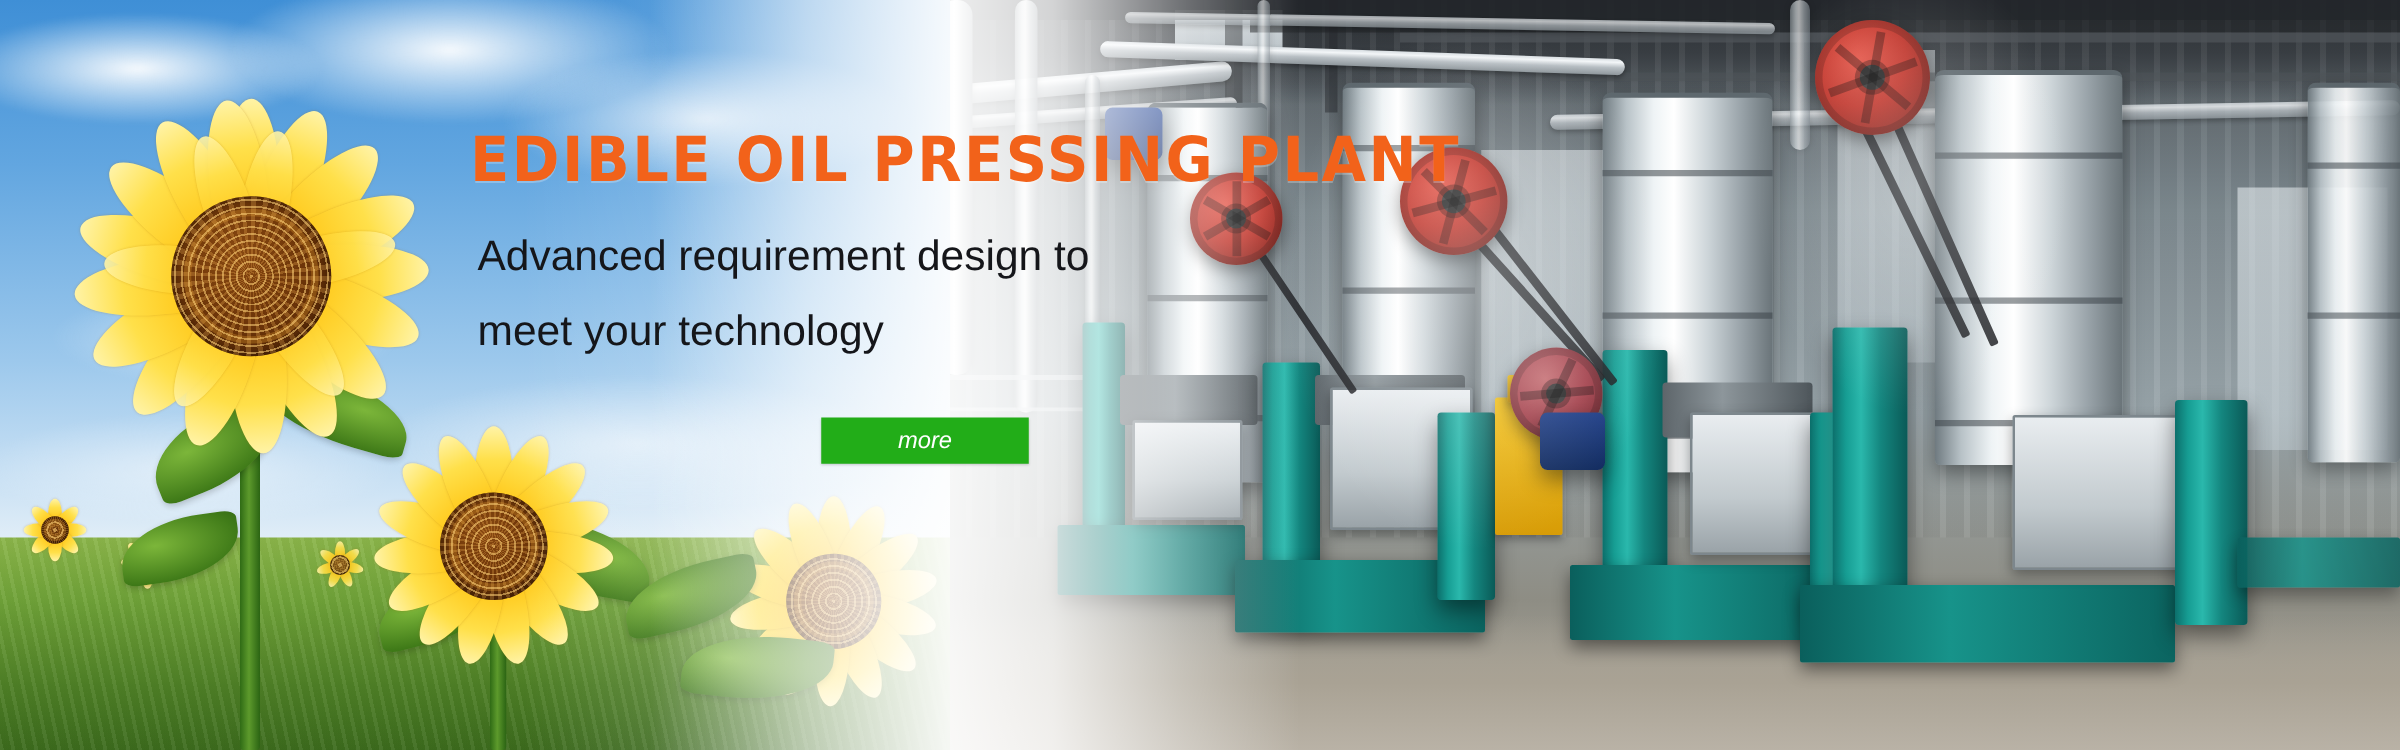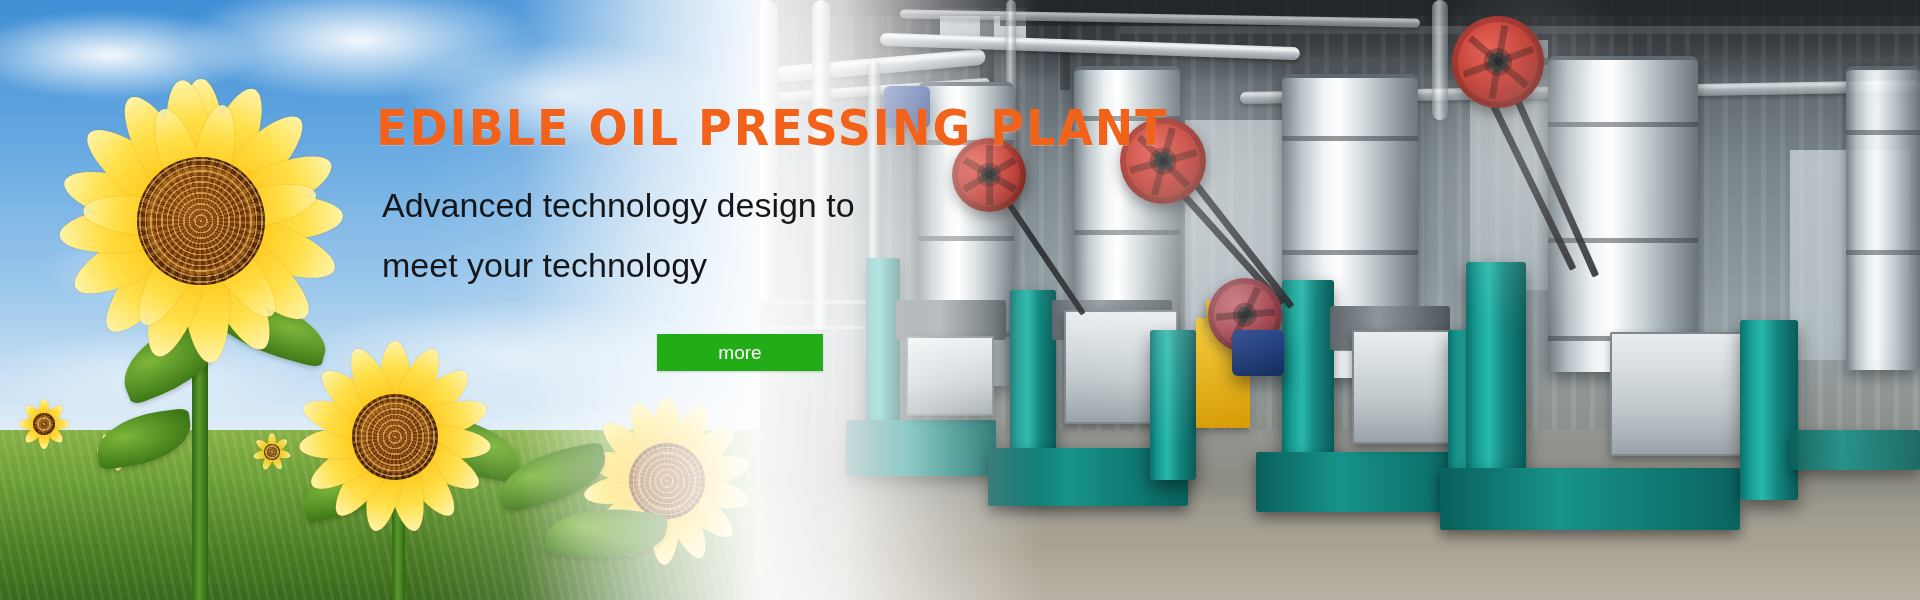--- a/index.html
+++ b/index.html
@@ -505,20 +505,20 @@
     <div class="leaf" style="left:546px;top:508px;width:120px;height:52px;transform:rotate(6deg);"></div>
 
     <div class="left-veil"></div>
   </div>
 
   <div class="seam"></div>
 
   <div class="copy">
     <div class="headline">EDIBLE OIL PRESSING PLANT</div>
 
-    <div class="subline l1">Advanced technology design to</div>
+    <div class="subline l1">Advanced requirement design to</div>
 
     <div class="subline l2">meet your technology</div>
 
-    <a class="more-btn" href="#" style="text-decoration:none;">more</a>
+    <a class="more-btn" href="#" style="text-decoration:none;font-style:italic;">more</a>
   </div>
 
 </div>
 
 </body></html>

